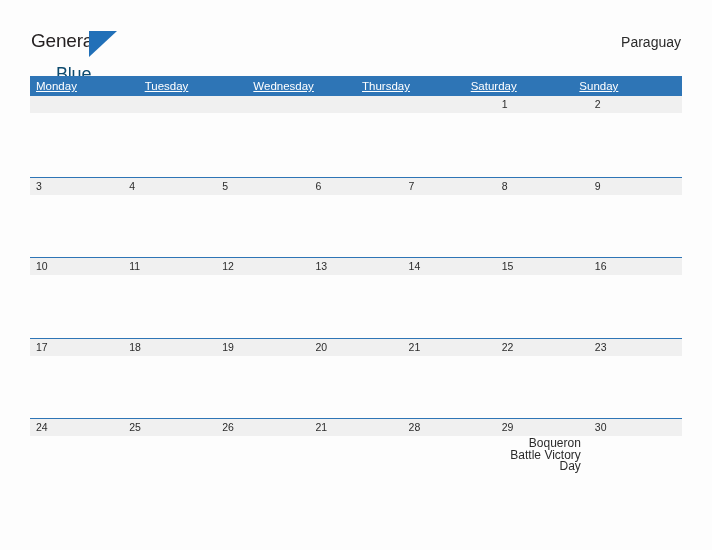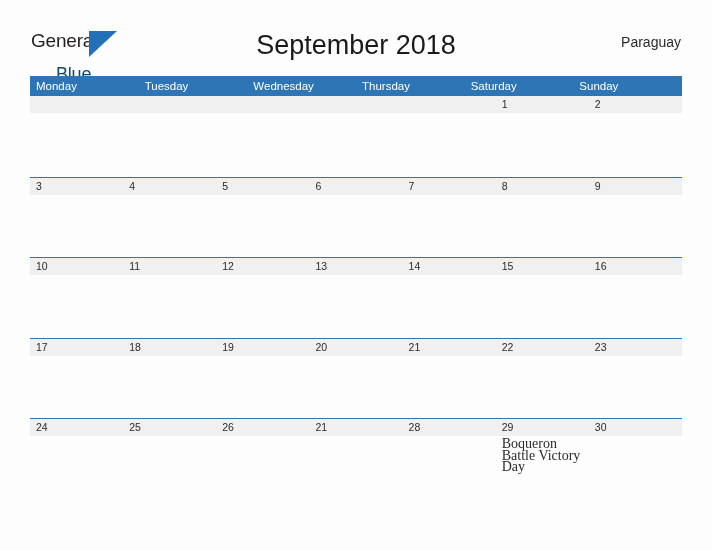--- a/index.html
+++ b/index.html
@@ -100,20 +100,21 @@
   }
   .weekday {
     flex: 1 1 0;
     color: #ffffff;
     font-size: 11.5px;
     line-height: 20px;
     padding-left: 6px;
     font-family: "Liberation Sans", sans-serif;
     white-space: nowrap;
     overflow: hidden;
+    text-decoration: underline;
   }
 
   .week-row {
     position: relative;
     width: 652px;
     height: 80.5px;
     border-top: 1.4px solid #2e75b6;
   }
   .week-row.first { border-top: none; }
 
@@ -134,44 +135,44 @@
 
   .event-band {
     display: flex;
     width: 652px;
     height: 63px;
     background: #fdfdfd;
   }
   .event-cell {
     flex: 1 1 0;
     padding: 2px 8px 0 6px;
-    font-size: 14px;
+    font-size: 12px;
     line-height: 11.5px;
     color: #2b2b2b;
-    font-family: Liberation Serif, serif;
+    font-family: Liberation Sans, sans-serif;
+    text-align: right;
   }
 </style>
 </head>
 <body>
 
 <div class="page">
 
   <div class="header">
 
     <div class="logo">
       <span class="logo-general">General</span>
       <span class="logo-flag">
         <svg width="28" height="26" viewBox="0 0 28 26" xmlns="http://www.w3.org/2000/svg">
           <polygon points="0,0 28,0 0,26" fill="#2170b8" transform="translate(0,0) scale(1,1)"></polygon>
         </svg>
       </span>
       <span class="logo-blue">Blue</span>
     </div>
 
-    <div class="cal-title">September 2018</div>
 
     <div class="country">Paraguay</div>
 
   </div>
 
   <div class="calendar">
 
     <div class="weekday-row">
       <div class="weekday">Monday</div>
       <div class="weekday">Tuesday</div>

